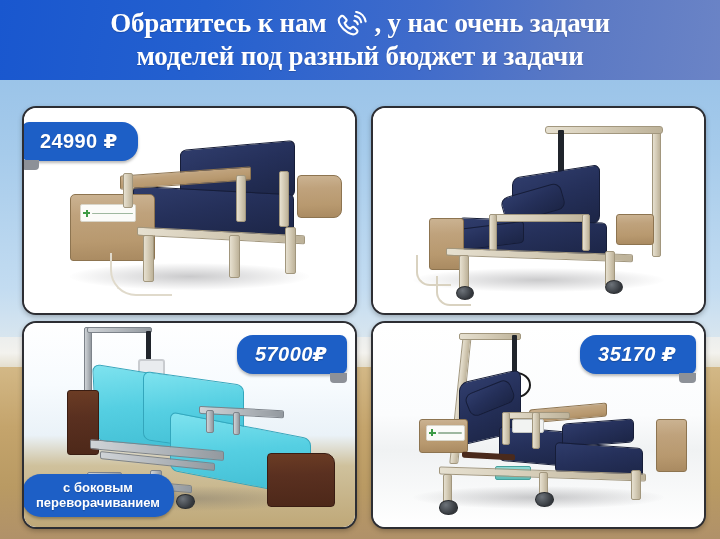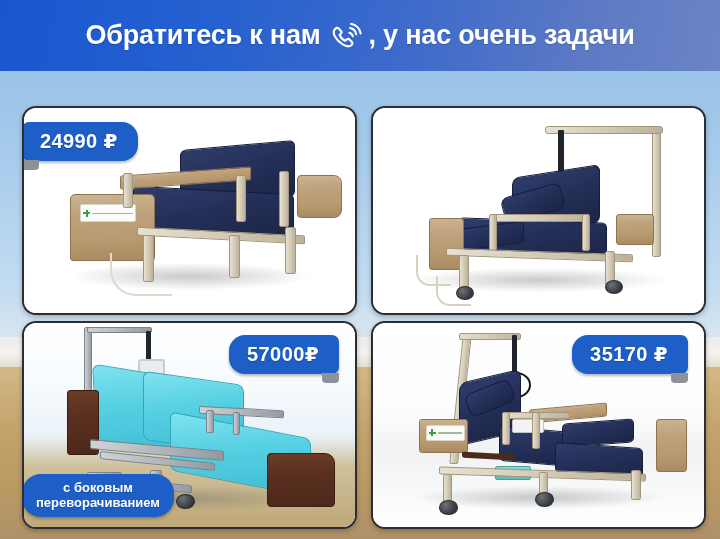--- a/index.html
+++ b/index.html
@@ -25,23 +25,23 @@
           #b5956a 100%);
       filter:blur(0.5px);}
   .bg-wall{position:absolute;left:0;top:0;width:100%;height:63%;
       background:linear-gradient(180deg,#8fbce6 0%,#a6cbeb 45%,#c3dcf1 85%,#d9e6ef 100%);}
   .bg-skirt{position:absolute;left:0;top:62.5%;width:100%;height:6%;
       background:linear-gradient(180deg,#eceeed 0%,#f3f2ee 50%,#e2dcca 100%);}
   .bg-floor{position:absolute;left:0;top:68%;width:100%;height:32%;
       background:linear-gradient(180deg,#d3b886 0%,#c4a46c 35%,#b99a63 70%,#b09169 100%);}
 
   
-  .banner{position:absolute;left:0;top:0;width:720px;height:71px;
+  .banner{position:absolute;left:0;top:0;width:720px;height:80px;
      background:linear-gradient(100deg,#1957cf 0%,#2460cf 28%,#3f6bcb 58%,#5b79c4 80%,#6b84c6 100%);
-     display:flex;align-items:center;justify-content:center;}
+     display:flex;align-items:center;justify-content:center;font-family:Liberation Serif, serif;}
   .banner-inner{width:700px;text-align:center;}
   .banner-line{color:#fff;font-weight:bold;font-size:27px;line-height:33px;
      letter-spacing:-0.2px;white-space:nowrap;
      text-shadow:0 1px 1px rgba(0,0,0,.18);}
   .banner-line.l1{display:flex;align-items:center;justify-content:center;gap:0px;}
   .phone-ico{display:inline-block;width:34px;height:30px;margin:0 6px 0 8px;position:relative;top:2px;}
 
   
   .grid{position:absolute;left:0;top:96px;width:720px;height:443px;
         display:grid;grid-template-columns:1fr 1fr;grid-template-rows:1fr 1fr;
@@ -52,21 +52,21 @@
 
   
   .tag{position:absolute;z-index:7;background:#1d5fc6;color:#fff;font-weight:bold;
        border-radius:7px 16px 16px 7px;padding:7px 20px 8px 18px;
        font-size:20px;letter-spacing:.4px;white-space:nowrap;
        box-shadow:0 2px 3px rgba(0,0,0,.28);
        text-shadow:0 1px 1px rgba(0,0,0,.22);}
   .tag::after{content:"";position:absolute;left:0px;bottom:-9px;width:17px;height:10px;
        background:#8d9198;border-radius:0 0 4px 4px;z-index:-1;}
   .tag.tl{left:-2px;top:14px;}
-  .tag.tr{right:16px;top:12px;border-radius:16px 7px 7px 16px;}
+  .tag.tr{right:8px;top:12px;border-radius:16px 7px 7px 16px;font-style:italic;}
   .tag.tr::after{left:auto;right:0;}
 
   
   .cap{position:absolute;z-index:7;background:#1d5fc6;color:#fff;font-weight:bold;
        font-size:13px;line-height:15px;text-align:center;padding:6px 14px 7px;
        border-radius:7px 14px 14px 7px;box-shadow:0 2px 3px rgba(0,0,0,.28);
        text-shadow:0 1px 1px rgba(0,0,0,.2);white-space:pre-line;}
   .cap.bl{left:-2px;bottom:10px;border-radius:19px;}
   .cap.br{right:6px;bottom:6px;border-radius:14px 7px 7px 14px;font-size:14px;padding:6px 16px 7px;}
 
@@ -129,20 +129,21 @@
         <span class="phone-ico">
           <svg viewBox="0 0 34 30" width="34" height="30" fill="none" stroke="#ffffff" stroke-width="2.1" stroke-linecap="round">
             <path d="M6.2 6.0c1.0-1.2 2.3-1.6 3.2-0.7l2.6 2.6c0.9 0.9 0.6 2.1-0.4 3.1l-1.0 1.0c0.9 2.2 3.4 4.8 5.7 5.8l1.0-1.0c1.0-1.0 2.2-1.3 3.1-0.4l2.6 2.6c0.9 0.9 0.5 2.2-0.7 3.2-2.4 2.0-5.2 1.3-8.6-0.8-3.0-1.9-5.6-4.4-7.3-7.2-2.0-3.3-2.6-6.1-0.2-8.2z"></path>
             <path d="M21.0 5.0c3.2 0.6 5.6 3.1 6.2 6.2"></path>
             <path d="M20.3 9.8c1.8 0.4 3.1 1.7 3.5 3.5"></path>
             <path d="M22.2 0.9c4.9 0.8 8.6 4.6 9.4 9.5"></path>
           </svg>
         </span>
         <span>, у нас очень задачи</span>
       </div>
+      <div class="banner-line">моделей под разный бюджет и задачи</div>
     </div>
   </div>
 
   <div class="grid">
 
     <div class="card">
       <div class="photo">
         <div class="bed">
           <div class="pc shadow" style="left:14%;top:76%;width:72%;height:13%;"></div>
 

